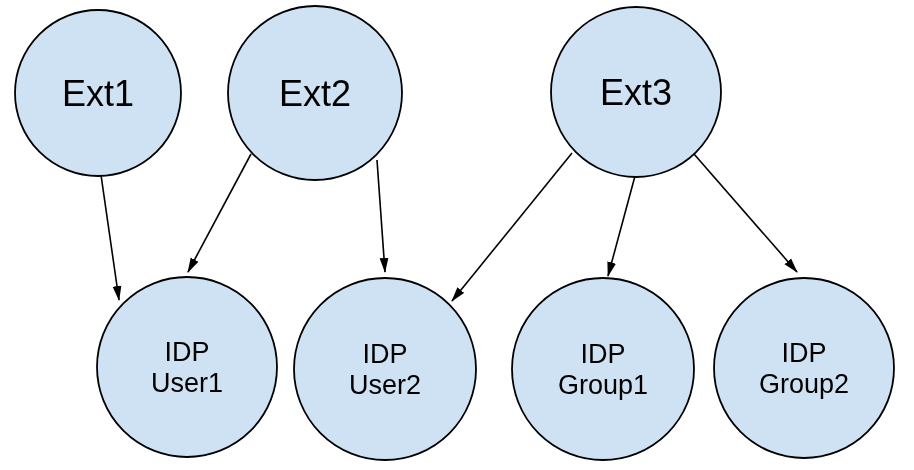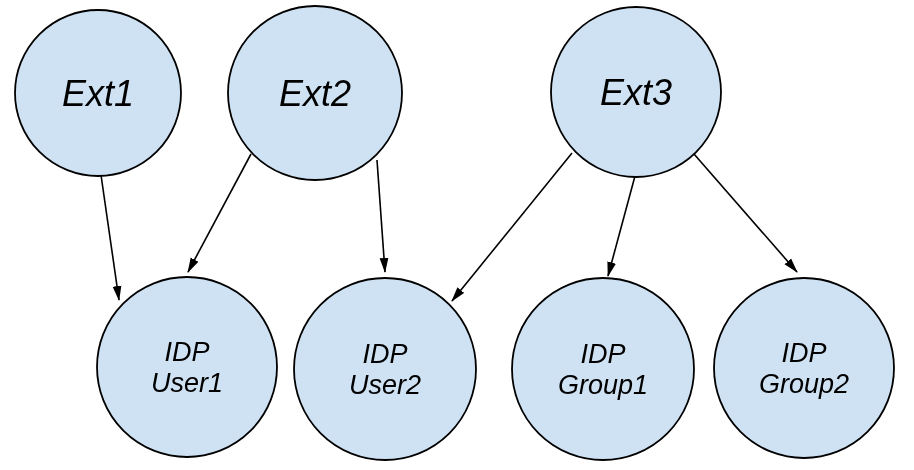--- a/index.html
+++ b/index.html
@@ -7,21 +7,20 @@
     padding: 0;
     background: #ffffff;
   }
   #stage {
     position: relative;
     width: 914px;
     height: 470px;
     background: #ffffff;
     overflow: hidden;
     font-family: "Liberation Sans", sans-serif;
-    font-style: italic;
   }
   svg {
     display: block;
   }
   .node-circle {
     stroke-width: 1.8px;
   }
   .node-label {
     fill: #000000;
     text-anchor: middle;

